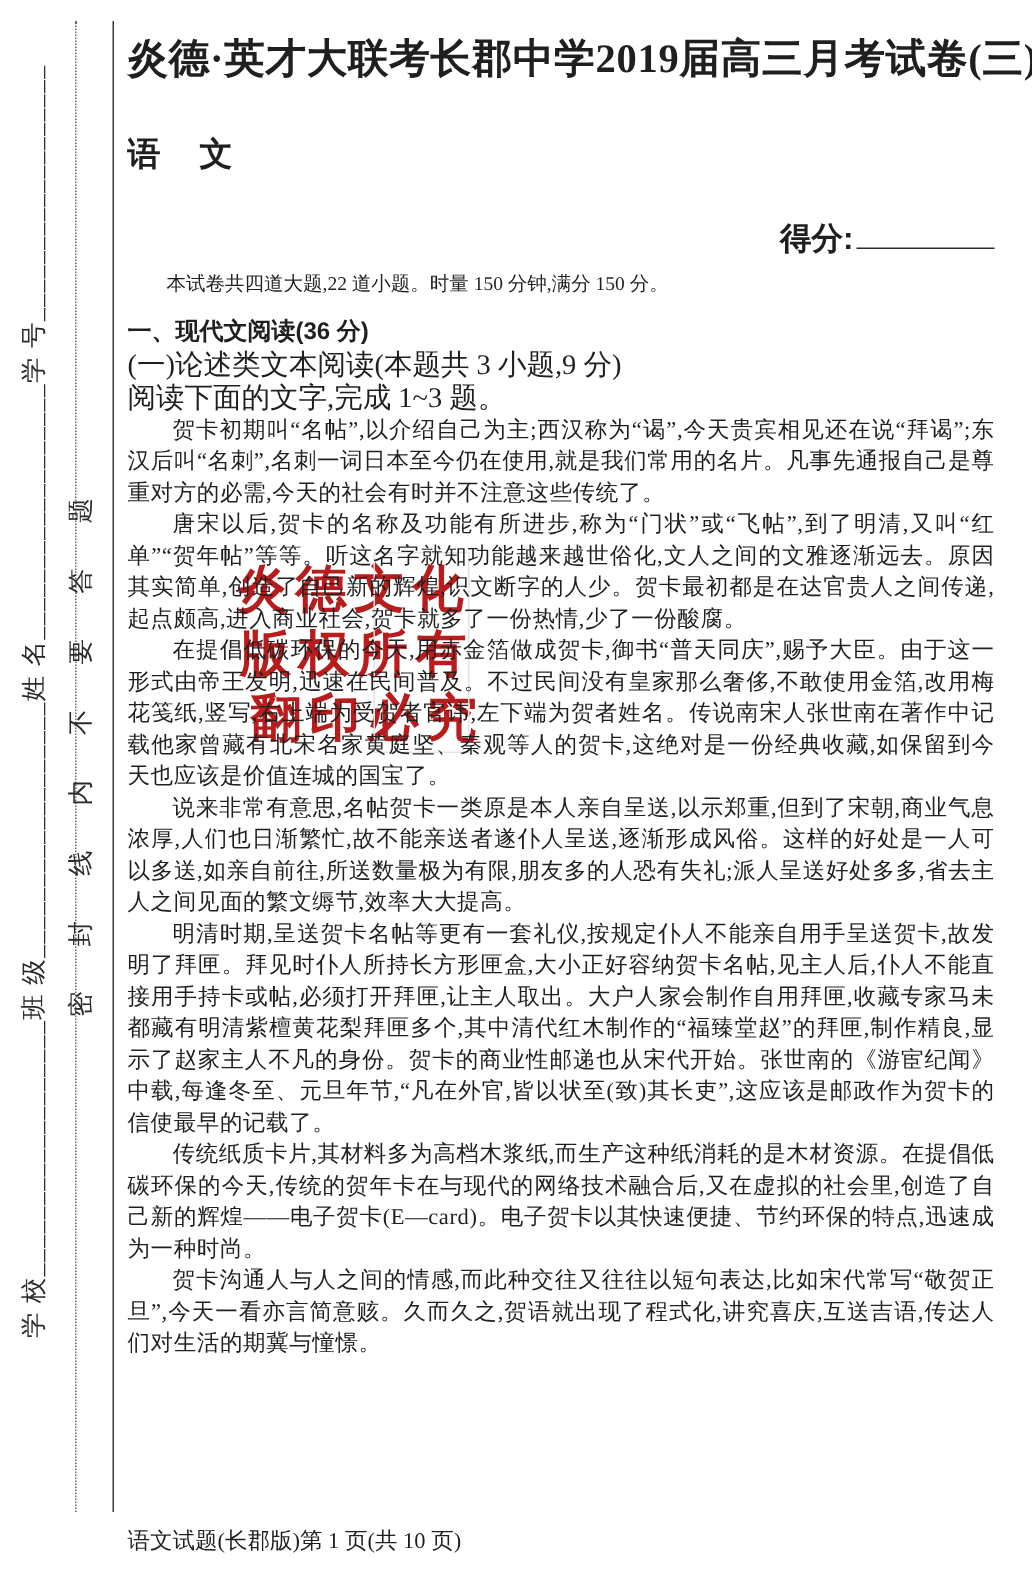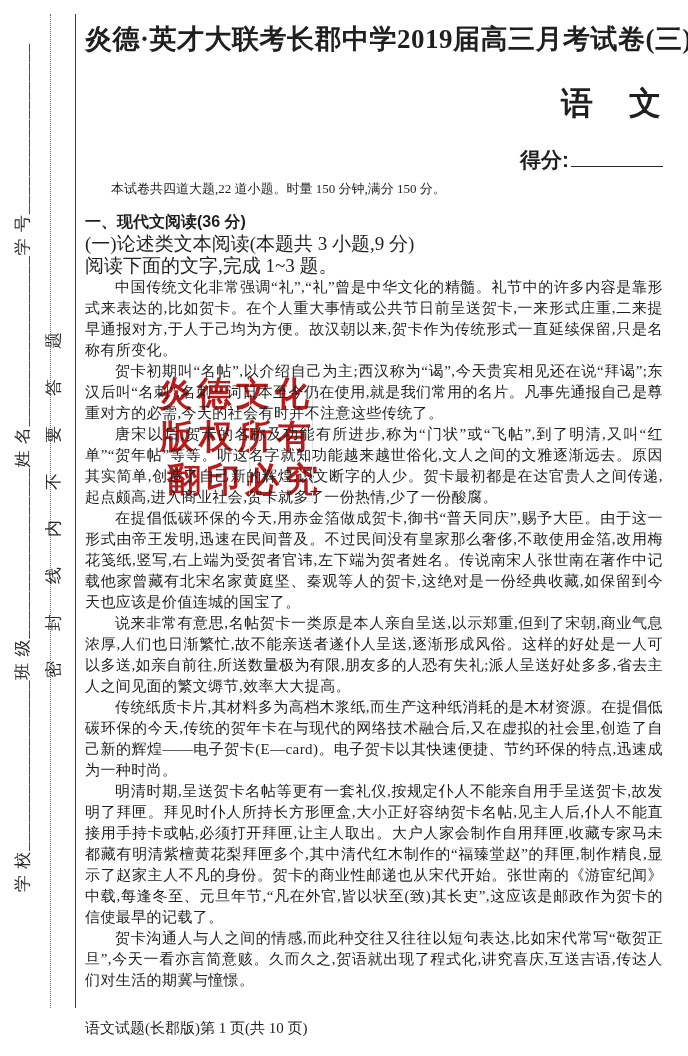--- a/index.html
+++ b/index.html
@@ -33,21 +33,21 @@
     font-size:17px;line-height:20px;white-space:nowrap;color:#2a2a2a;letter-spacing:30px;
   }
 
   
   .content{position:absolute;left:85px;top:22px;width:578px;z-index:4;}
   .title{
     font-size:27px;font-weight:bold;text-align:center;white-space:nowrap;
     line-height:34px;letter-spacing:0.5px;
   }
   .subject{
-    margin-top:26px;text-align:right;font-weight:bold;font-size:32px;line-height:42px;
+    margin-top:26px;text-align:left;font-weight:bold;font-size:22px;line-height:42px;
     font-family:"Liberation Sans","DejaVu Sans",sans-serif;letter-spacing:2px;
   }
   .score-row{margin-top:24px;text-align:right;font-weight:bold;font-size:21px;line-height:24px;
     font-family:"Liberation Sans","DejaVu Sans",sans-serif;}
   .score-blank{display:inline-block;width:92px;height:15px;border-bottom:1px solid #2a2a2a;margin-left:2px;}
   .intro{margin:6px 0 0 0;text-indent:2em;font-size:13px;line-height:21px;}
   .h1{margin-top:12px;font-weight:bold;font-size:16px;line-height:22px;
     font-family:"Liberation Sans","DejaVu Sans",sans-serif;}
   .h2,.h3{font-size:19px;line-height:22px;}
   .para{
@@ -81,25 +81,24 @@
     <div class="subject">语　文</div>
     <div class="score-row">
       <span>得分:</span><span class="score-blank"></span>
     </div>
     <p class="intro">本试卷共四道大题,22 道小题。时量 150 分钟,满分 150 分。</p>
 
     <div class="h1">一、现代文阅读(36 分)</div>
     <div class="h2">(一)论述类文本阅读(本题共 3 小题,9 分)</div>
     <div class="h3">阅读下面的文字,完成 1~3 题。</div>
 
-    <p class="para">中国传统文化非常强调“礼”,“礼”曾是中华文化的精髓。礼节中的许多内容是靠形式来表达的,比如贺卡。在个人重大事情或公共节日前呈送贺卡,一来形式庄重,二来提早通报对方,于人于己均为方便。故汉朝以来,贺卡作为传统形式一直延续保留,只是名称有所变化。</p>
     <p class="para">贺卡初期叫“名帖”,以介绍自己为主;西汉称为“谒”,今天贵宾相见还在说“拜谒”;东汉后叫“名刺”,名刺一词日本至今仍在使用,就是我们常用的名片。凡事先通报自己是尊重对方的必需,今天的社会有时并不注意这些传统了。</p>
     <p class="para">唐宋以后,贺卡的名称及功能有所进步,称为“门状”或“飞帖”,到了明清,又叫“红单”“贺年帖”等等。听这名字就知功能越来越世俗化,文人之间的文雅逐渐远去。原因其实简单,创造了自己新的辉煌,识文断字的人少。贺卡最初都是在达官贵人之间传递,起点颇高,进入商业社会,贺卡就多了一份热情,少了一份酸腐。</p>
     <p class="para">在提倡低碳环保的今天,用赤金箔做成贺卡,御书“普天同庆”,赐予大臣。由于这一形式由帝王发明,迅速在民间普及。不过民间没有皇家那么奢侈,不敢使用金箔,改用梅花笺纸,竖写,右上端为受贺者官讳,左下端为贺者姓名。传说南宋人张世南在著作中记载他家曾藏有北宋名家黄庭坚、秦观等人的贺卡,这绝对是一份经典收藏,如保留到今天也应该是价值连城的国宝了。</p>
     <p class="para">说来非常有意思,名帖贺卡一类原是本人亲自呈送,以示郑重,但到了宋朝,商业气息浓厚,人们也日渐繁忙,故不能亲送者遂仆人呈送,逐渐形成风俗。这样的好处是一人可以多送,如亲自前往,所送数量极为有限,朋友多的人恐有失礼;派人呈送好处多多,省去主人之间见面的繁文缛节,效率大大提高。</p>
+    <p class="para">明清时期,呈送贺卡名帖等更有一套礼仪,按规定仆人不能亲自用手呈送贺卡,故发明了拜匣。拜见时仆人所持长方形匣盒,大小正好容纳贺卡名帖,见主人后,仆人不能直接用手持卡或帖,必须打开拜匣,让主人取出。大户人家会制作自用拜匣,收藏专家马未都藏有明清紫檀黄花梨拜匣多个,其中清代红木制作的“福臻堂赵”的拜匣,制作精良,显示了赵家主人不凡的身份。贺卡的商业性邮递也从宋代开始。张世南的《游宦纪闻》中载,每逢冬至、元旦年节,“凡在外官,皆以状至(致)其长吏”,这应该是邮政作为贺卡的信使最早的记载了。</p>
     <p class="para">传统纸质卡片,其材料多为高档木浆纸,而生产这种纸消耗的是木材资源。在提倡低碳环保的今天,传统的贺年卡在与现代的网络技术融合后,又在虚拟的社会里,创造了自己新的辉煌——电子贺卡(E—card)。电子贺卡以其快速便捷、节约环保的特点,迅速成为一种时尚。</p>
-    <p class="para">明清时期,呈送贺卡名帖等更有一套礼仪,按规定仆人不能亲自用手呈送贺卡,故发明了拜匣。拜见时仆人所持长方形匣盒,大小正好容纳贺卡名帖,见主人后,仆人不能直接用手持卡或帖,必须打开拜匣,让主人取出。大户人家会制作自用拜匣,收藏专家马未都藏有明清紫檀黄花梨拜匣多个,其中清代红木制作的“福臻堂赵”的拜匣,制作精良,显示了赵家主人不凡的身份。贺卡的商业性邮递也从宋代开始。张世南的《游宦纪闻》中载,每逢冬至、元旦年节,“凡在外官,皆以状至(致)其长吏”,这应该是邮政作为贺卡的信使最早的记载了。</p>
     <p class="para">贺卡沟通人与人之间的情感,而此种交往又往往以短句表达,比如宋代常写“敬贺正旦”,今天一看亦言简意赅。久而久之,贺语就出现了程式化,讲究喜庆,互送吉语,传达人们对生活的期冀与憧憬。</p>
   </div>
 
   <div class="footer">语文试题(长郡版)第 1 页(共 10 页)</div>
 
 </div>
 
 </body></html>

